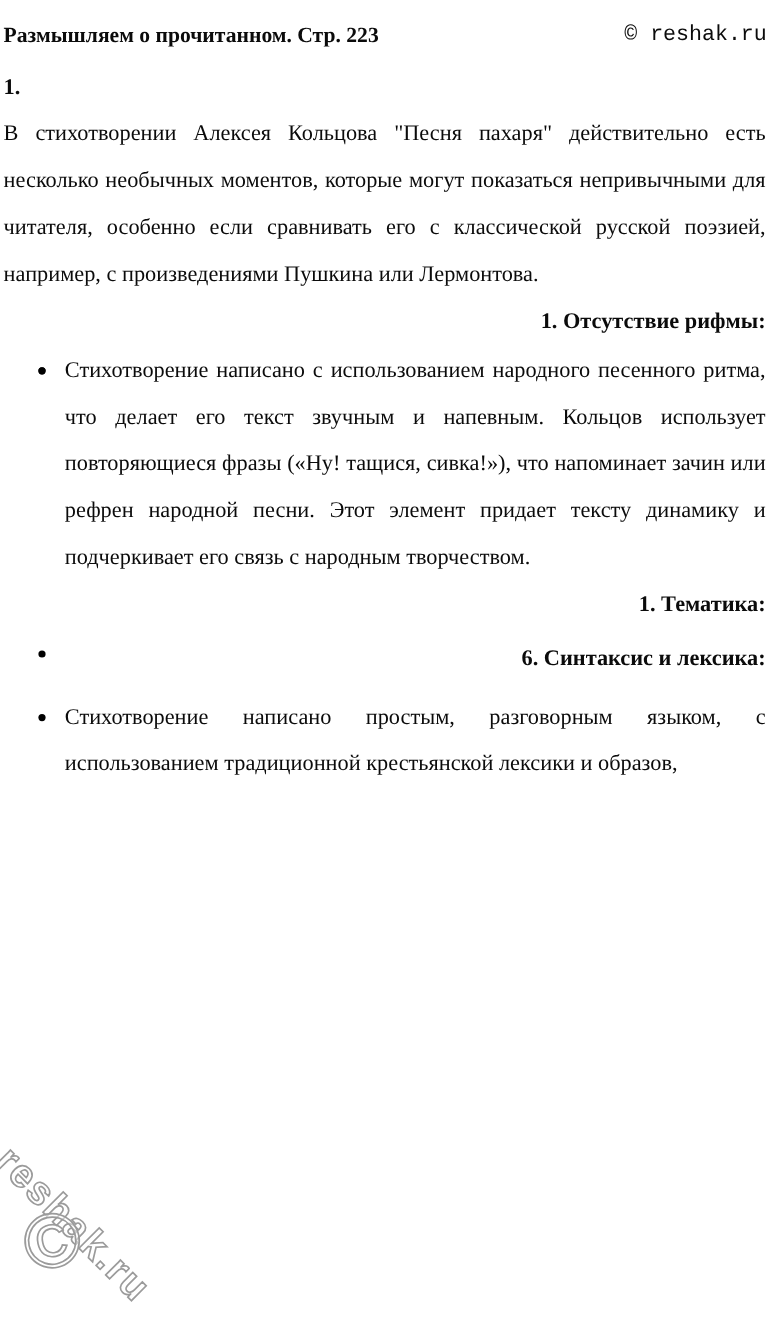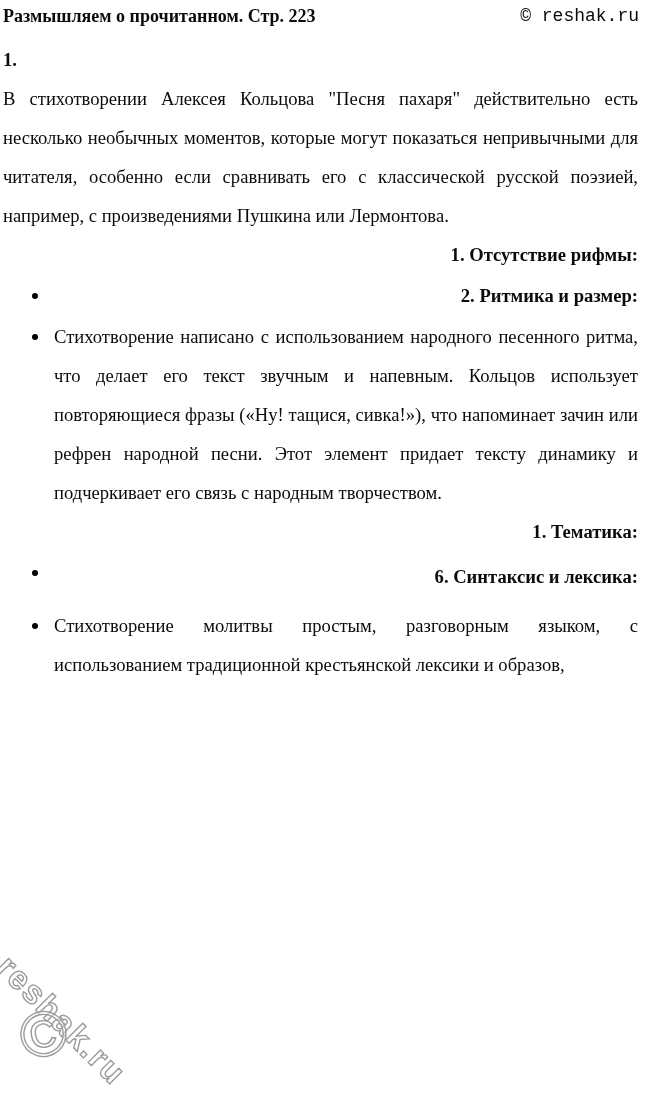--- a/index.html
+++ b/index.html
@@ -9,21 +9,21 @@
     background: #ffffff;
     overflow: hidden;
     position: relative;
     font-family: "Liberation Serif", "DejaVu Serif", serif;
     color: #0b0b0b;
   }
   .page-header {
     display: flex;
     justify-content: space-between;
     align-items: flex-end;
-    padding: 5px 6px 0 3px;
+    padding: 18px 6px 0 3px;
     font-size: 18px;
     line-height: 22px;
   }
   .page-title { font-weight: bold; }
   .copyright  { font-weight: normal; font-family: Liberation Mono, monospace; }
 
   .content {
     padding: 0 7px 0 3px;
     font-size: 18.6px;
     line-height: 39px;
@@ -100,21 +100,20 @@
   <div class="section section-1">
     <div class="section-heading">1. Отсутствие рифмы:</div>
     <div class="bullet-list">
       <div class="bullet-item">
         <span class="bullet-dot"></span>
       </div>
     </div>
   </div>
 
   <div class="section section-2">
-    <div class="section-heading">2. Ритмика и размер:</div>
     <div class="bullet-list">
       <div class="bullet-item">
         <span class="bullet-dot"></span>
         <span>Стихотворение написано с использованием народного песенного ритма, что делает его текст звучным и напевным. Кольцов использует повторяющиеся фразы («Ну! тащися, сивка!»), что напоминает зачин или рефрен народной песни. Этот элемент придает тексту динамику и подчеркивает его связь с народным творчеством.</span>
       </div>
     </div>
   </div>
 
   <div class="section section-3">
     <div class="section-heading">1. Тематика:</div>
@@ -123,21 +122,21 @@
         <span class="bullet-dot"></span>
       </div>
     </div>
   </div>
 
   <div class="section section-4">
     <div class="section-heading">6. Синтаксис и лексика:</div>
     <div class="bullet-list">
       <div class="bullet-item">
         <span class="bullet-dot"></span>
-        <span>Стихотворение молитвы простым, разговорным языком, с использованием традиционной крестьянской лексики и образов,</span>
+        <span>Стихотворение написано простым, разговорным языком, с использованием традиционной крестьянской лексики и образов,</span>
       </div>
     </div>
   </div>
 
 </div>
 
 <div class="watermark">
   <span class="wm-text">reshak.ru</span>
   <span class="wm-copy">©</span>
 </div>

